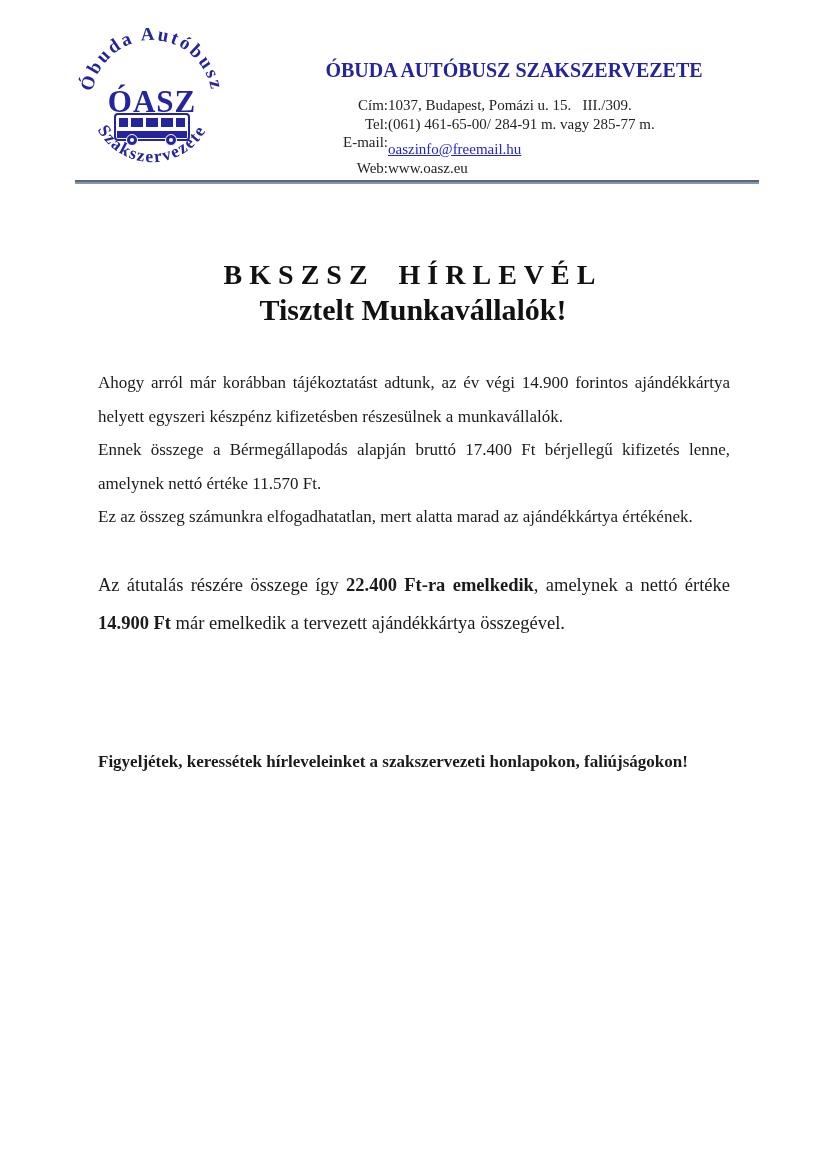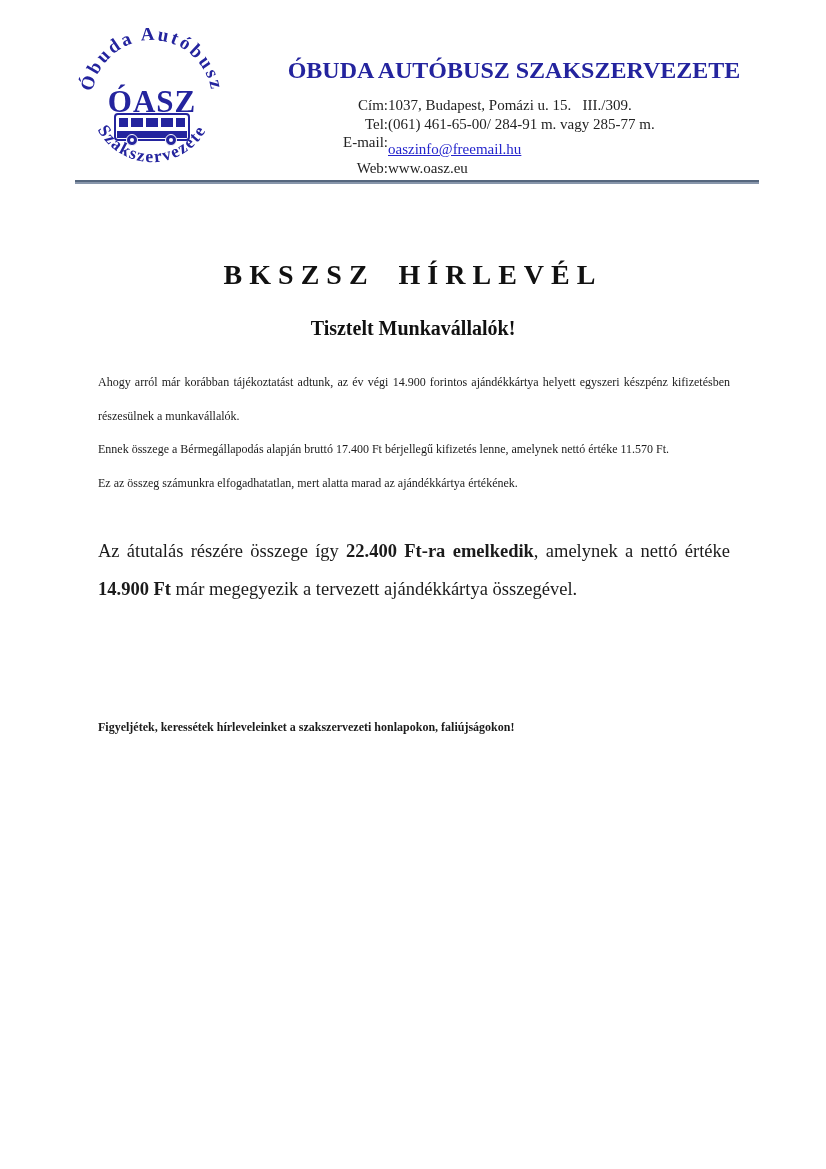--- a/index.html
+++ b/index.html
@@ -37,21 +37,21 @@
     font-size: 31px;
     font-weight: bold;
     letter-spacing: 1px;
   }
   .org-title {
     position: absolute;
     left: 258px;
     top: 57px;
     width: 512px;
     text-align: center;
-    font-size: 24px;
+    font-size: 20px;
     line-height: 26px;
     font-weight: bold;
     color: #24249E;
     white-space: nowrap;
   }
   .contact {
     position: absolute;
     left: 306px;
     top: 96px;
     font-size: 15px;
@@ -88,36 +88,36 @@
     font-size: 28px;
     line-height: 30px;
     font-weight: bold;
     letter-spacing: 7px;
     word-spacing: 10px;
     color: #111111;
   }
   .doc-subtitle {
     position: absolute;
     left: 0;
-    top: 313px;
+    top: 295px;
     width: 100%;
     text-align: center;
-    font-size: 20px;
+    font-size: 30px;
     line-height: 30px;
     font-weight: bold;
     color: #111111;
   }
   .content {
     position: absolute;
     left: 98px;
     top: 366px;
     width: 632px;
   }
   .content p {
-    font-size: 12px;
+    font-size: 17px;
     line-height: 33.6px;
     text-align: justify;
     color: #1b1b1b;
   }
   .highlight-paragraph {
     margin-top: 32px !important;
     font-size: 18.5px !important;
     line-height: 38px !important;
   }
   .footer-note {
@@ -183,17 +183,17 @@
     <div class="separator"></div>
   </div>
 
   <div class="doc-title">BKSZSZ HÍRLEVÉL</div>
   <div class="doc-subtitle">Tisztelt Munkavállalók!</div>
 
   <div class="content">
     <p>Ahogy arról már korábban tájékoztatást adtunk, az év végi 14.900 forintos ajándékkártya helyett egyszeri készpénz kifizetésben részesülnek a munkavállalók.</p>
     <p>Ennek összege a Bérmegállapodás alapján bruttó 17.400 Ft bérjellegű kifizetés lenne, amelynek nettó értéke 11.570 Ft.</p>
     <p>Ez az összeg számunkra elfogadhatatlan, mert alatta marad az ajándékkártya értékének.</p>
-    <p class="highlight-paragraph"><span>Az átutalás részére összege így </span><b>22.400 Ft-ra emelkedik</b><span>, amelynek a nettó értéke </span><b>14.900 Ft</b><span> már megegyezik a tervezett ajándékkártya összegével.</span></p>
+    <p class="highlight-paragraph"><span>Az átutalás részére összege így </span><b>22.400 Ft-ra emelkedik</b><span>, amelynek a nettó értéke </span><b>14.900 Ft</b><span> már emelkedik a tervezett ajándékkártya összegével.</span></p>
     <p class="footer-note">Figyeljétek, keressétek hírleveleinket a szakszervezeti honlapokon, faliújságokon!</p>
   </div>
 
 </div>
 
 </body></html>

